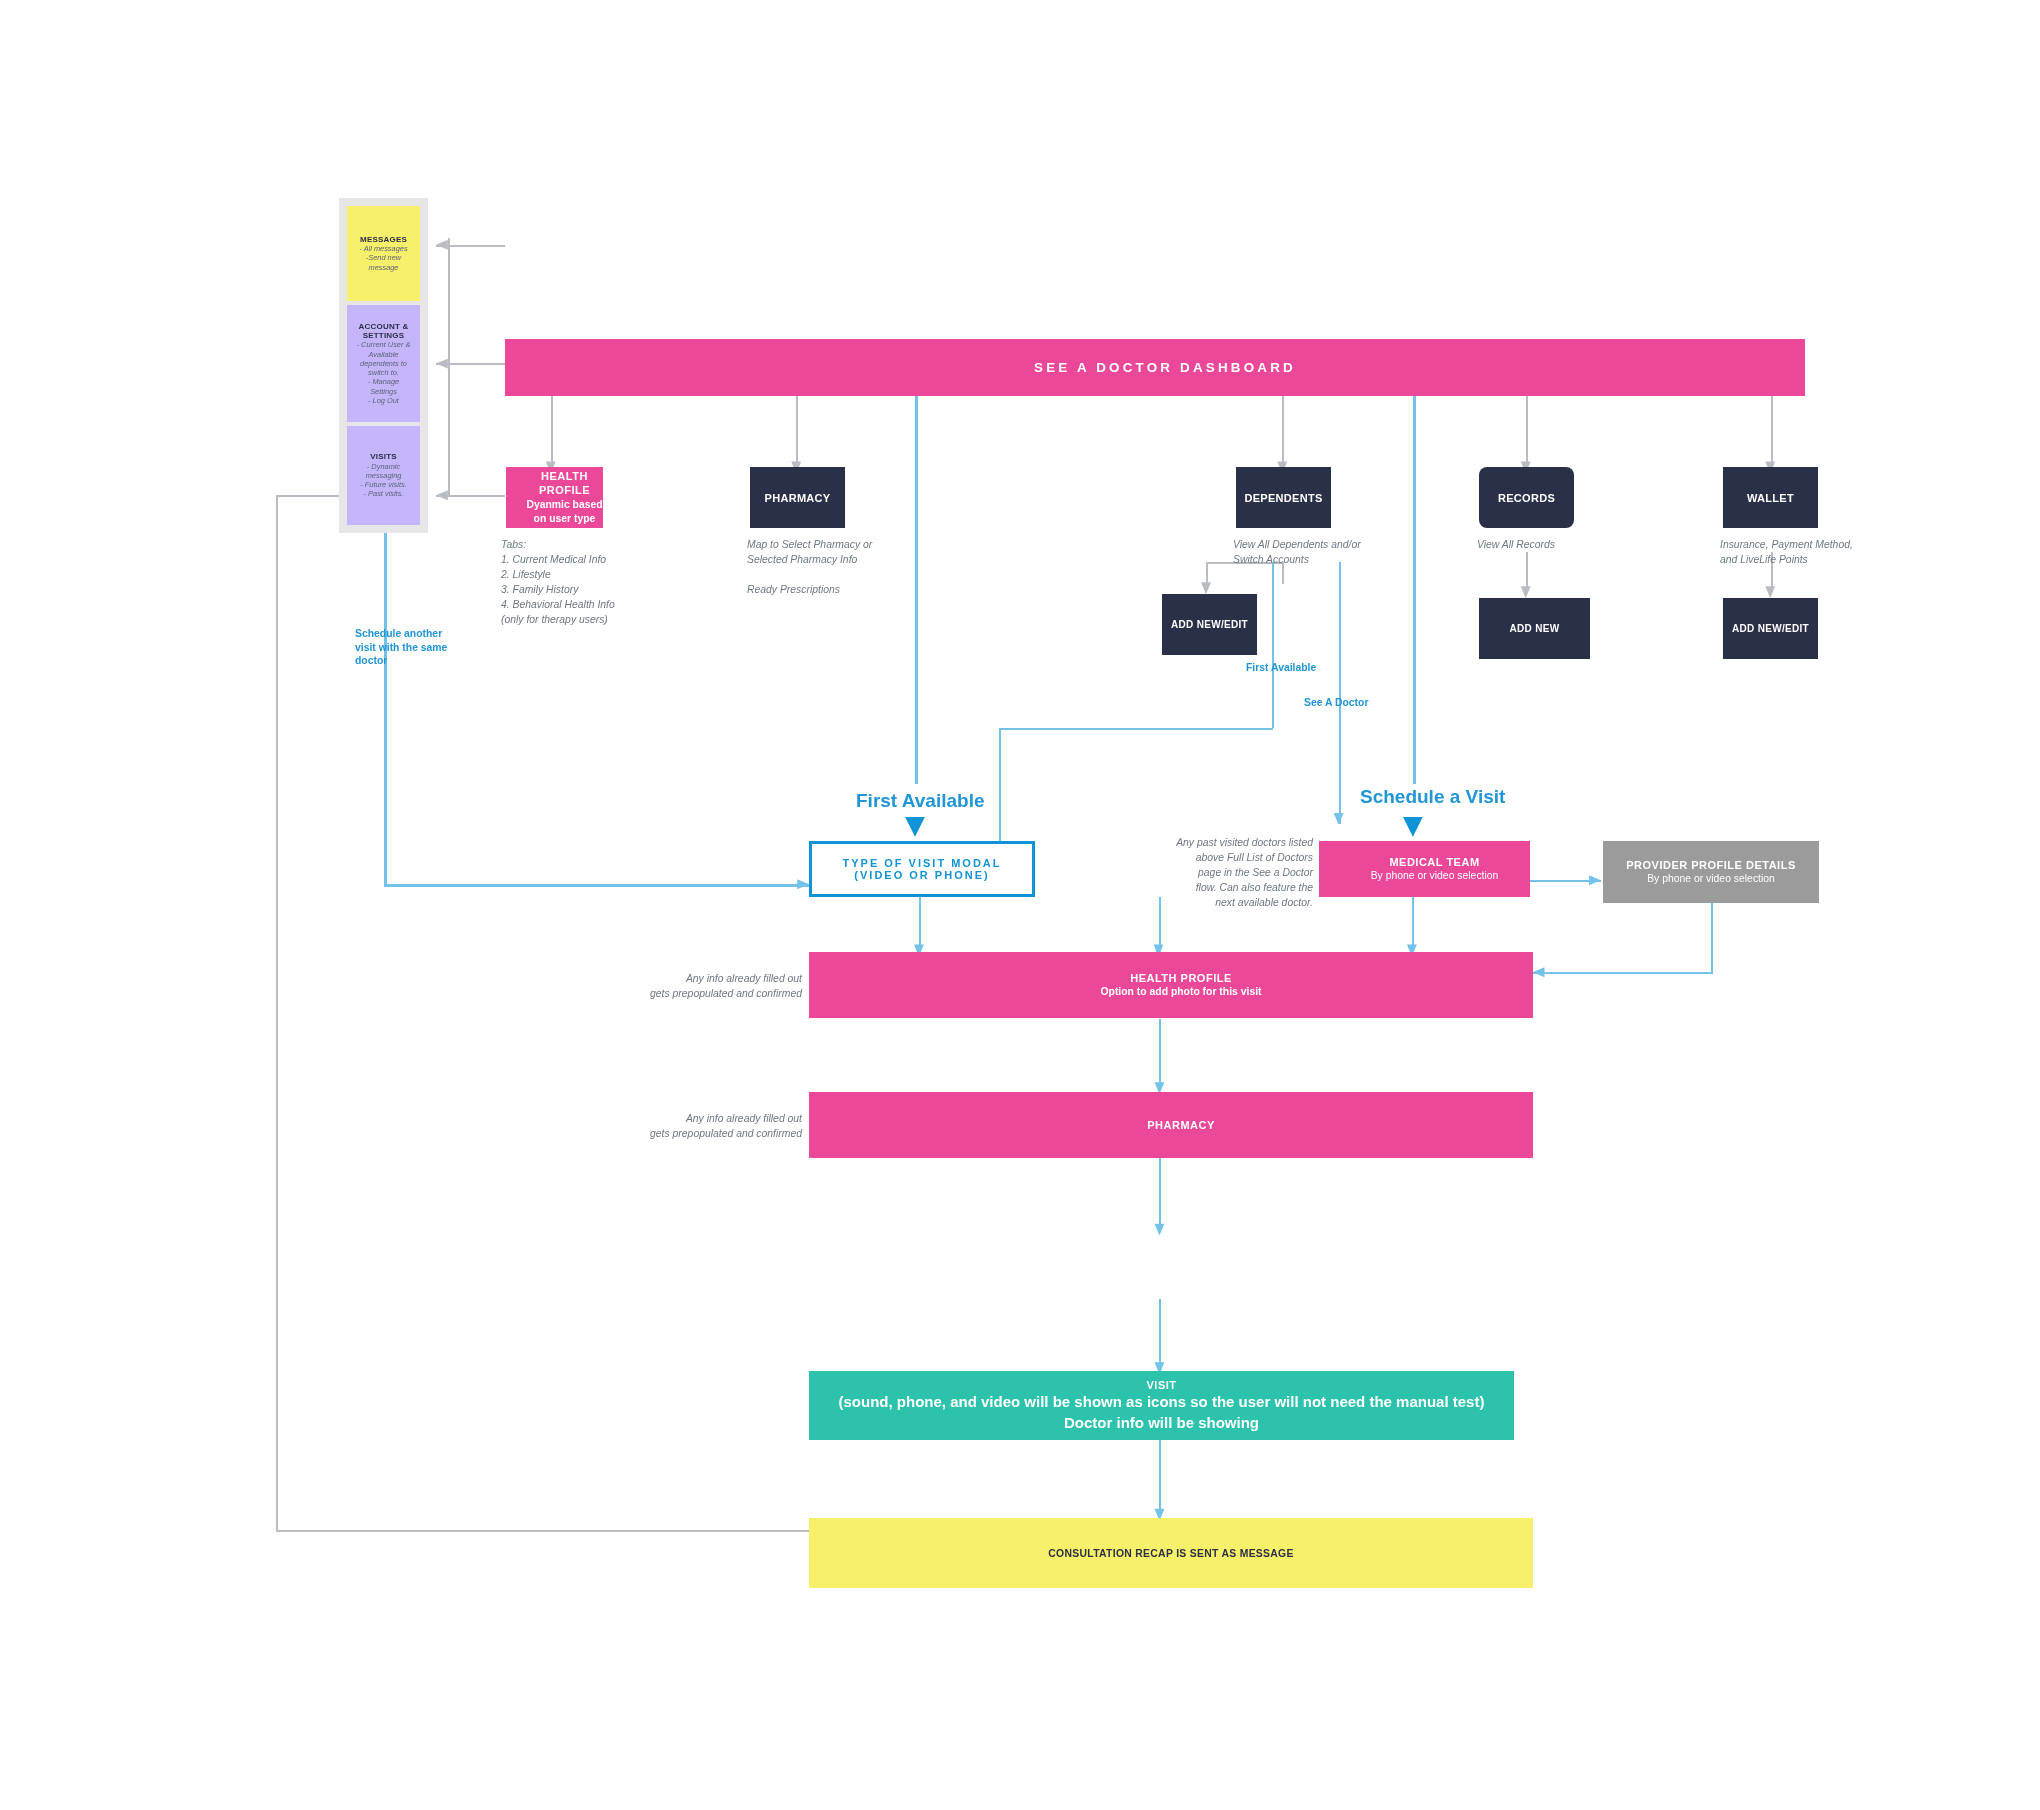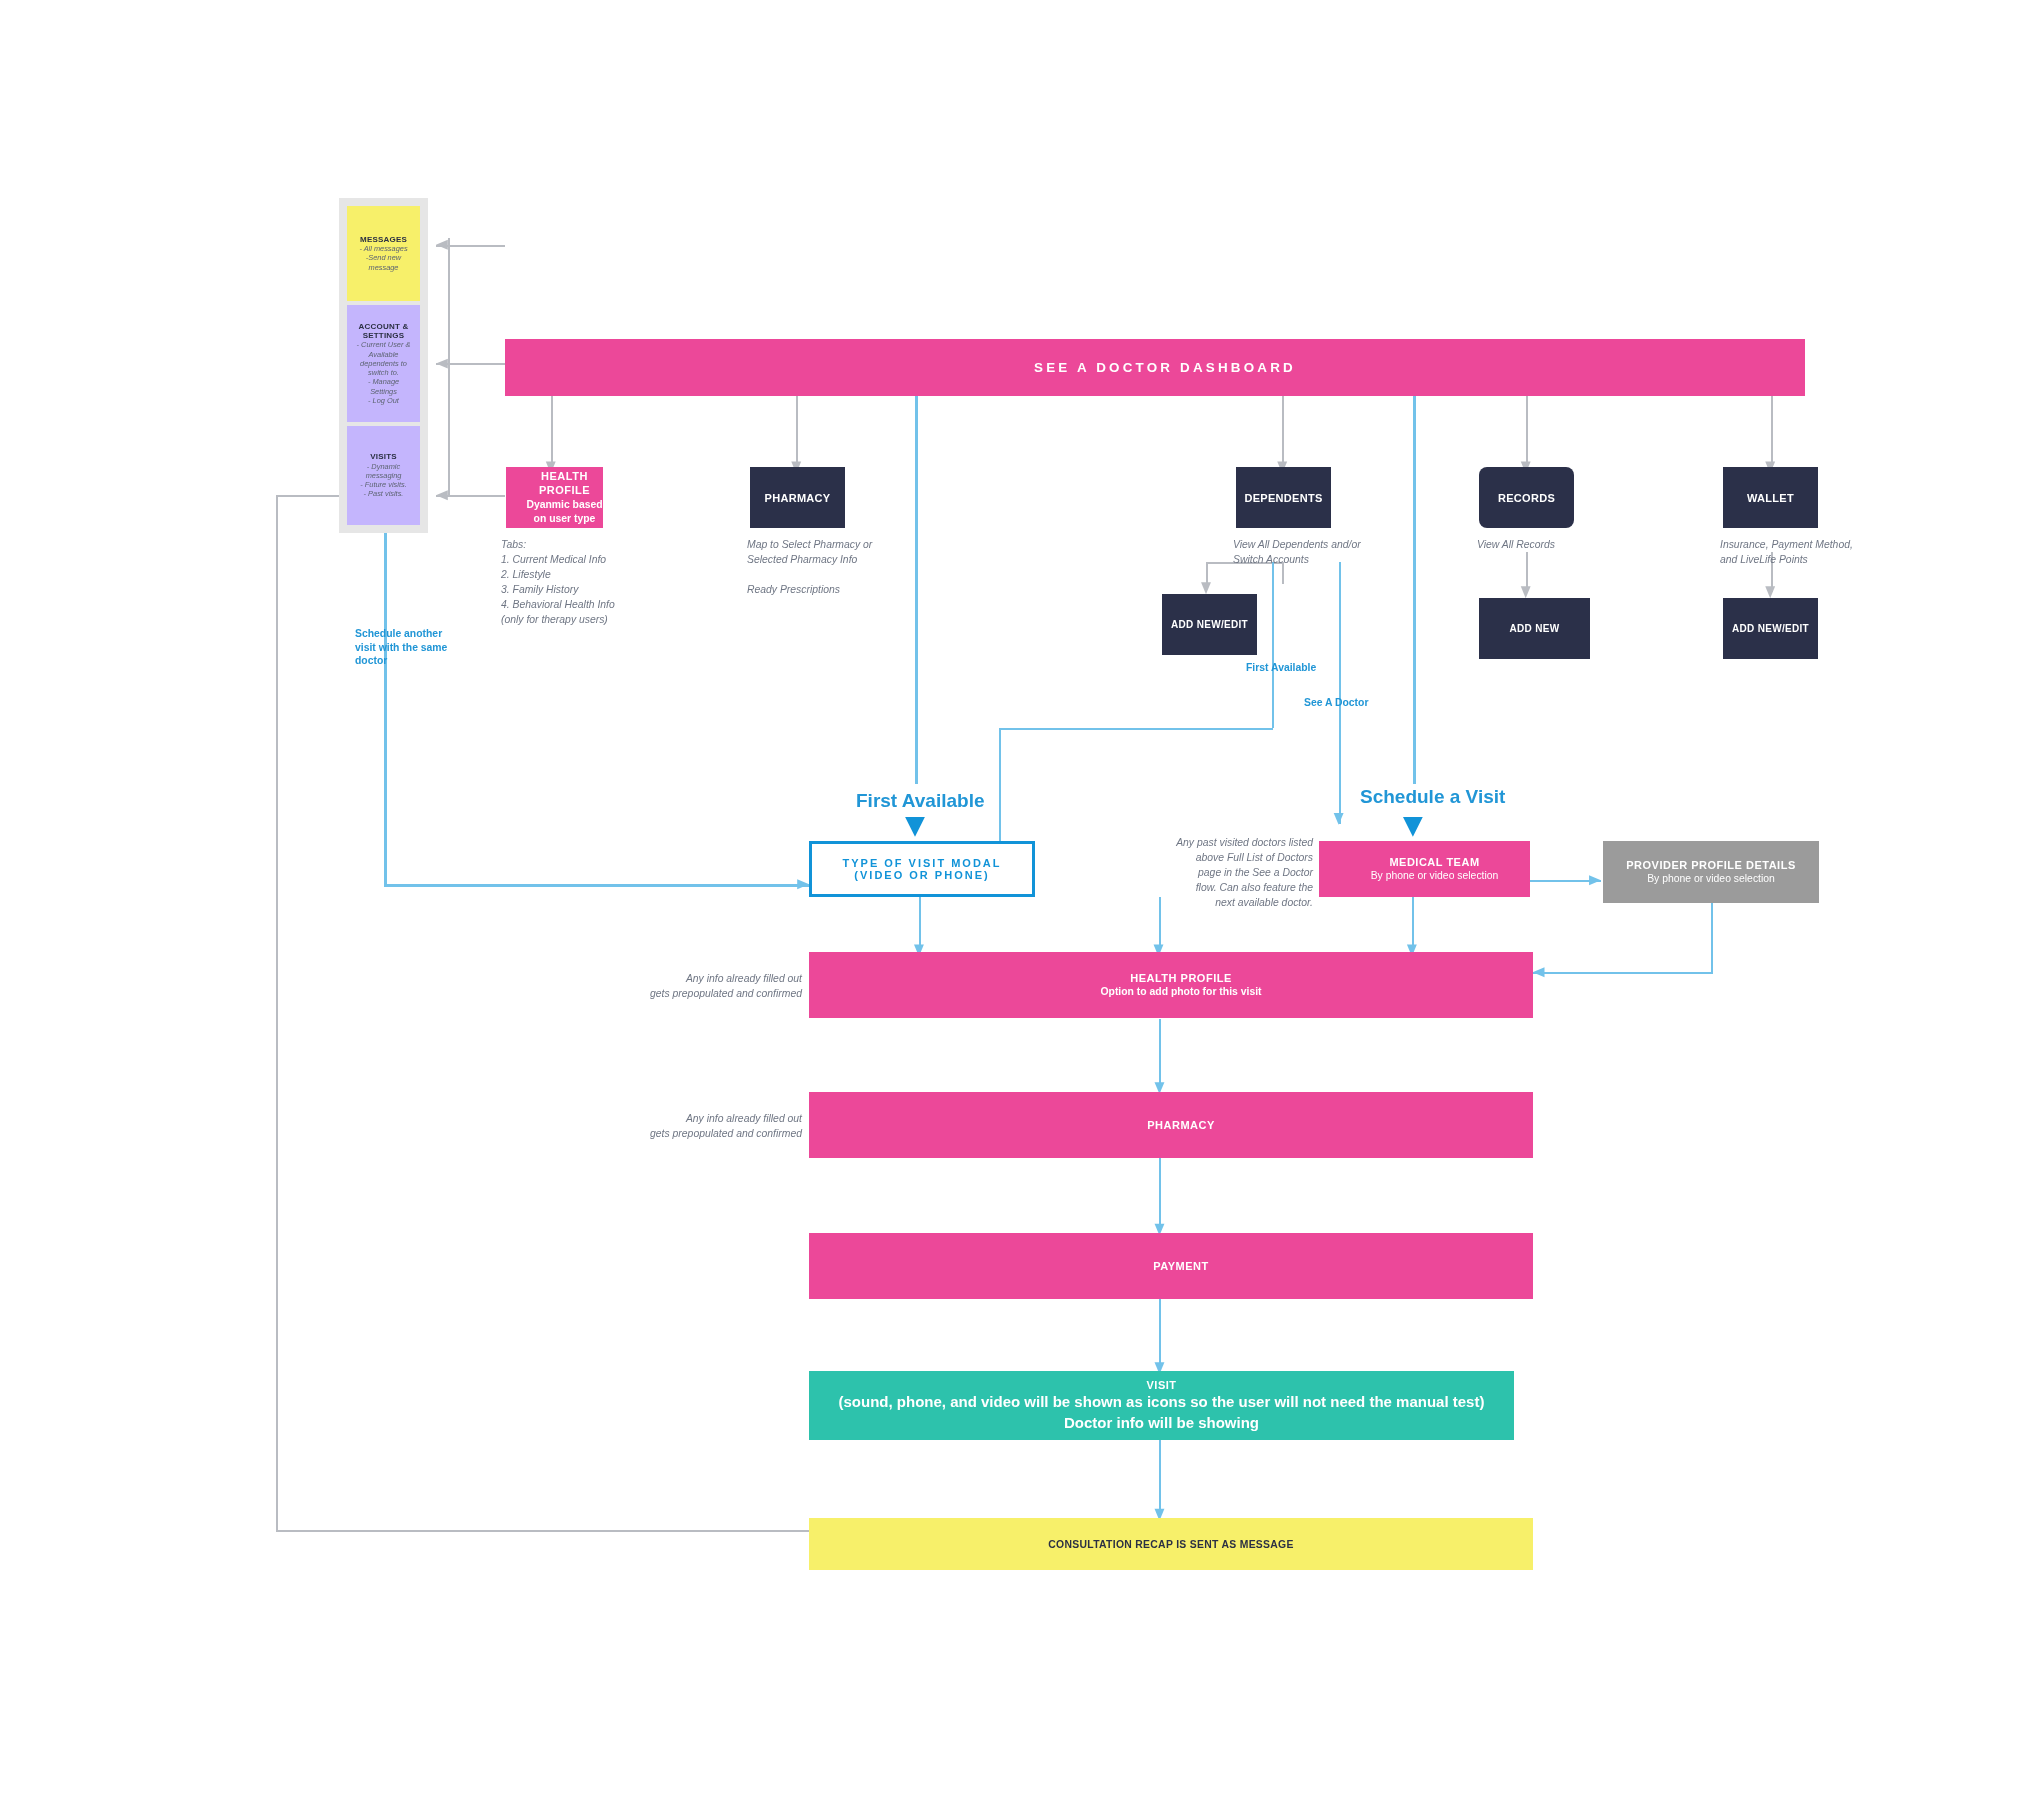--- a/index.html
+++ b/index.html
@@ -254,28 +254,25 @@
     <div class="b-title">HEALTH PROFILE</div>
     <div class="b-sub">Option to add photo for this visit</div>
   </div>
 
   <div class="cap r" style="left:564px;top:1111px;width:198px;white-space:pre-line;">Any info already filled out
 gets prepopulated and confirmed</div>
   <div class="abs blue-box" style="left:769px;top:1092px;width:724px;height:66px;">
     <div class="b-title">PHARMACY</div>
   </div>
 
-  <div class="abs blue-box" style="left:769px;top:1233px;width:724px;height:66px;">
-    <div class="b-title">PAYMENT</div>
-  </div>
 
   <div class="abs teal-box" style="left:769px;top:1371px;width:705px;height:69px;">
     <div class="b-title">VISIT</div>
     <div class="b-sub" style="white-space:pre-line;font-size:15px;">(sound, phone, and video will be shown as icons so the user will not need the manual test)
 Doctor info will be showing</div>
   </div>
 
-  <div class="abs yellow-box" style="left:769px;top:1518px;width:724px;height:52px;font-size:10.4px;letter-spacing:0.3px;">
+  <div class="abs yellow-box" style="left:769px;top:1518px;width:724px;height:70px;font-size:10.4px;letter-spacing:0.3px;">
     <span>CONSULTATION RECAP IS SENT AS MESSAGE</span>
   </div>
 
 </div>
 
 
 </body></html>

